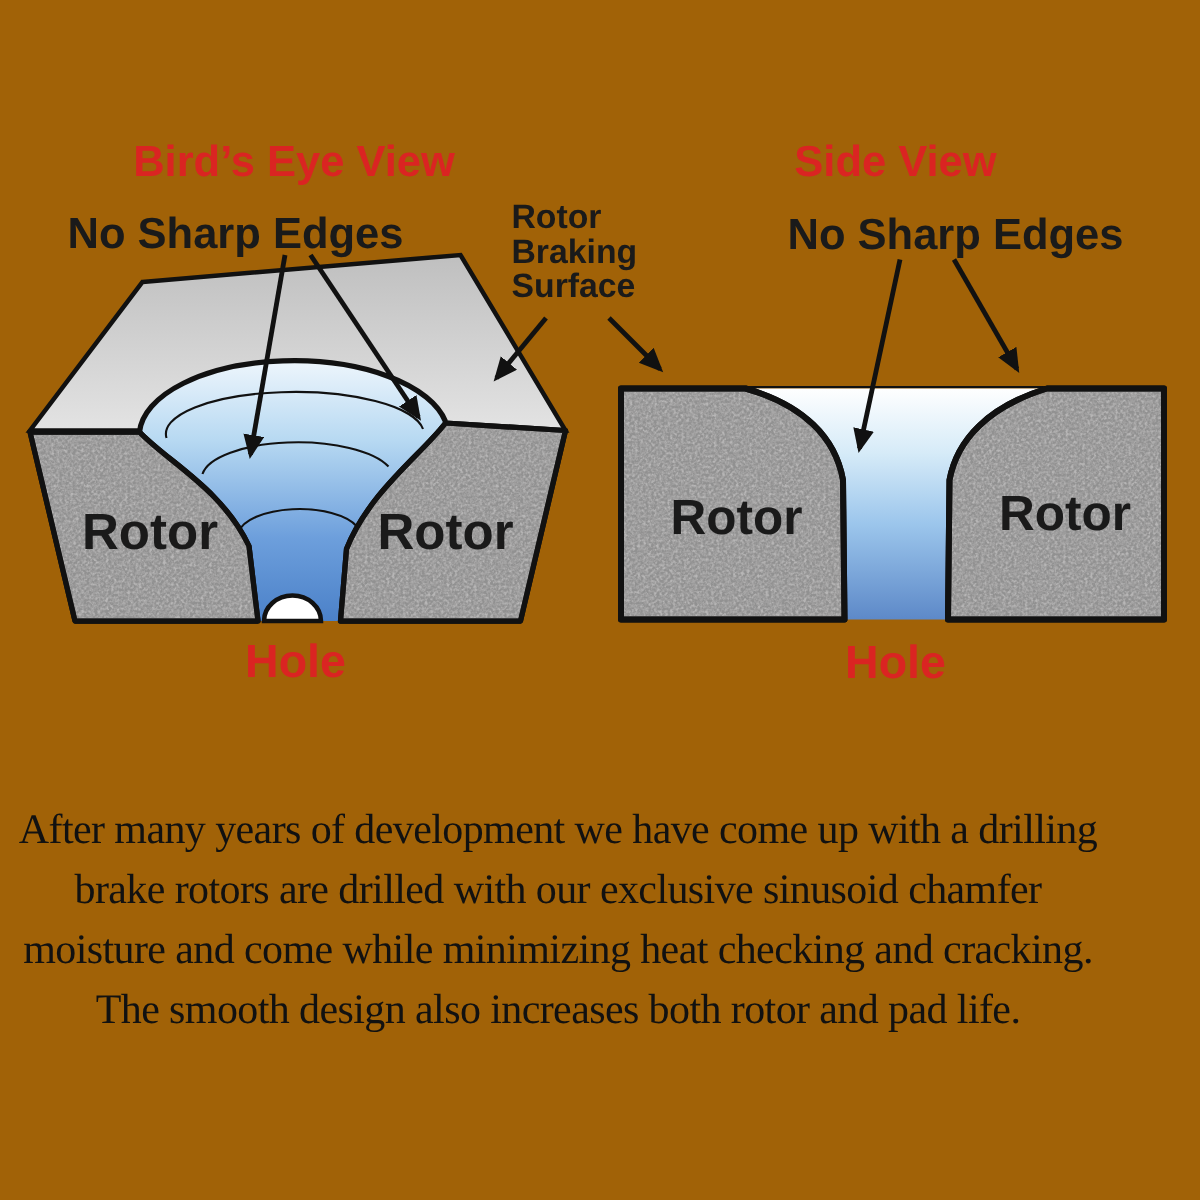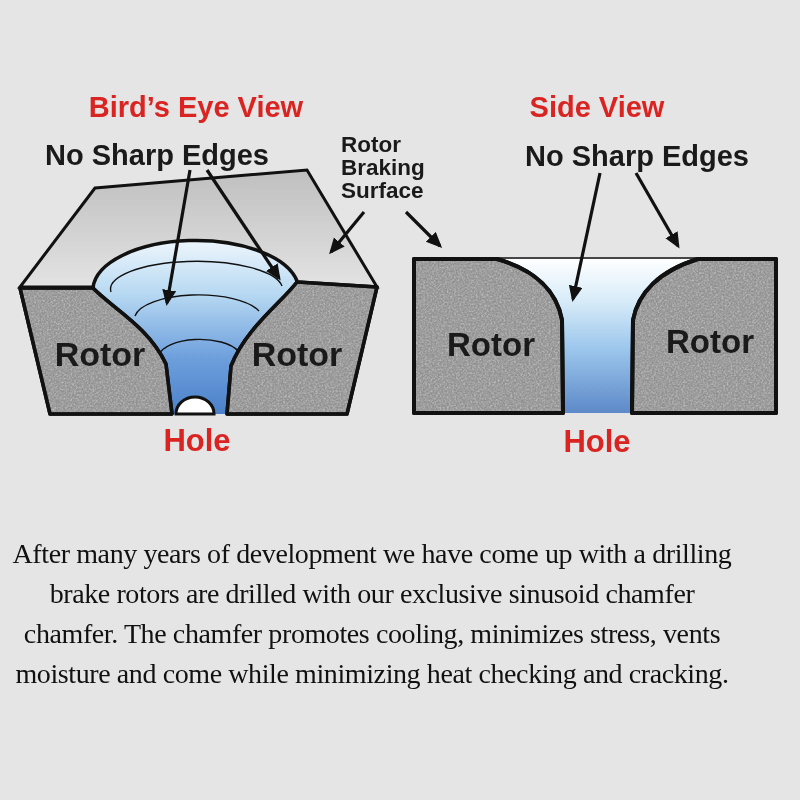--- a/index.html
+++ b/index.html
@@ -1,16 +1,16 @@
 <!DOCTYPE html>
 <html><head>
 <meta charset="utf-8">
 <style>
   html,body{margin:0;padding:0;background:#ffffff;}
-  #stage{position:relative;width:800px;height:800px;background:#e5e5e5;overflow:hidden;
+  #stage{position:relative;width:800px;height:800px;background:#a16207;overflow:hidden;
          font-family:"Liberation Sans",sans-serif;text-decoration:underline;}
   #diagram-svg{position:absolute;left:0;top:0;}
   .lbl{font-family:"Liberation Sans",sans-serif;font-weight:bold;}
   #paragraph{position:absolute;left:0;top:534px;width:744px;text-align:center;
              font-family:"Liberation Serif",serif;font-size:28px;line-height:40px;
              color:#111111;letter-spacing:-0.4px;}
   .para-line{white-space:pre;}
 </style>
 </head>
 <body>
@@ -105,17 +105,17 @@
     <text class="lbl" x="491" y="356" font-size="33" text-anchor="middle" fill="#1a1a1a">Rotor</text>
     <text class="lbl" x="710" y="353" font-size="33" text-anchor="middle" fill="#1a1a1a">Rotor</text>
 
     <text class="lbl" x="197" y="451" font-size="31" text-anchor="middle" fill="#da2422">Hole</text>
     <text class="lbl" x="597" y="452" font-size="31" text-anchor="middle" fill="#da2422">Hole</text>
   </svg>
 
   <div id="paragraph">
     <div class="para-line">After many years of development we have come up with a drilling</div>
     <div class="para-line">brake rotors are drilled with our exclusive sinusoid chamfer</div>
-    <div class="para-line">chamfer. The chamfer promotes cooling, minimizes stress, vents</div>
     <div class="para-line">moisture and come while minimizing heat checking and cracking.</div>
+    <div class="para-line">The smooth design also increases both rotor and pad life.</div>
   </div>
 
 </div>
 
 </body></html>

